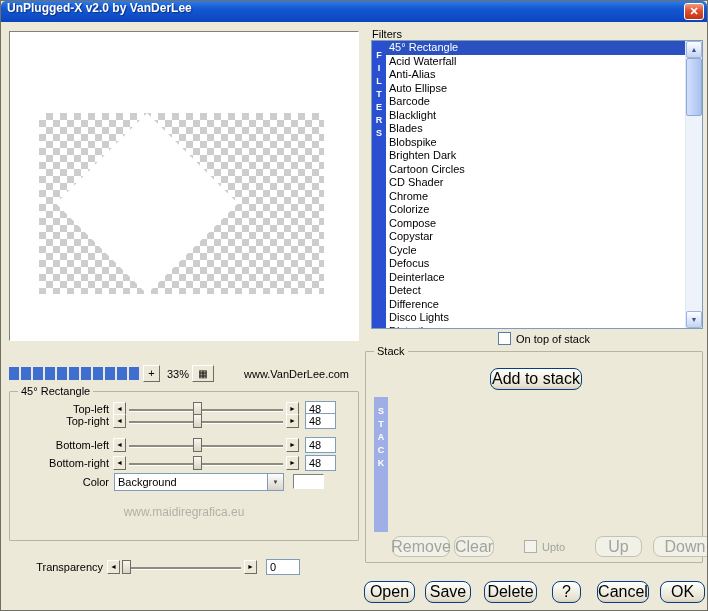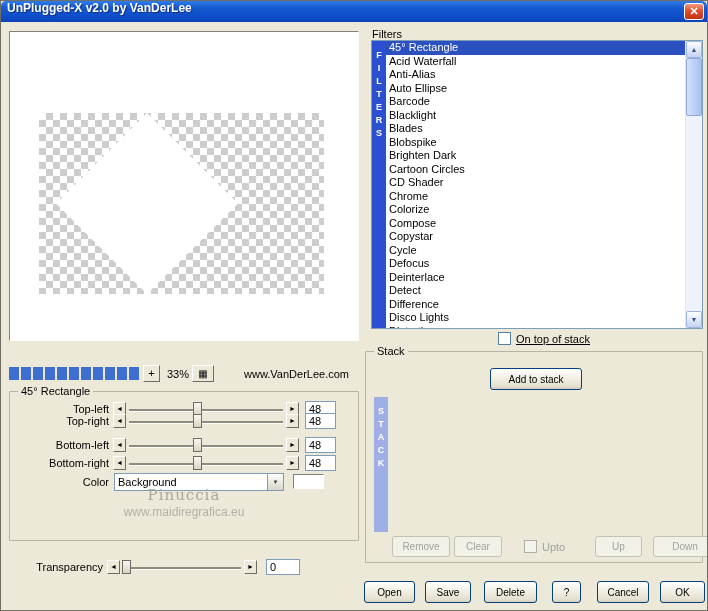--- a/index.html
+++ b/index.html
@@ -107,39 +107,39 @@
   .sbtn {
     position:absolute; left:0; width:16px; height:17px;
     background:linear-gradient(180deg,#FDFEFF,#C6D3F0); border:1px solid #9EB6E4; border-radius:2px;
     color:#39518F; font-size:7px; display:flex; align-items:center; justify-content:center;
   }
   .sbtn.up { top:0; } .sbtn.down { bottom:0; }
   .sthumb { position:absolute; left:0; top:17px; width:16px; height:58px;
     background:linear-gradient(90deg,#D3E0FC,#A8C2EE); border:1px solid #8FA8D8; border-radius:2px; }
   
   .cb-row { position:absolute; display:flex; align-items:center; gap:5px; }
-  .ontop-row { left:497px; top:331px;text-decoration:underline; }
+  .ontop-row { left:497px; top:331px; }
   .checkbox { width:13px; height:13px; background:#fff; border:1px solid #5A7F9C; }
   .checkbox.dis { border-color:#AEB0A8; background:#F4F3EC; }
   
   .stack-group { left:364px; top:350px; width:338px; height:212px; }
   .stackbar { position:absolute; left:8px; top:45px; width:14px; height:135px; background:var(--stack-bar,#9FAEE5); }
   .stack-area { position:absolute; left:22px; top:45px; width:308px; height:135px; }
   .add-stack-btn { left:124px; top:16px; width:92px; height:22px; }
   .remove-btn { left:26px; top:184px; width:58px; height:21px; }
-  .clear-btn { left:88px; top:184px; width:48px; height:21px; }
+  .clear-btn { left:88px; top:184px; width:40px; height:21px; }
   .upto-row { left:158px; top:188px; }
   .up-btn { left:229px; top:184px; width:47px; height:21px; }
   .down-btn { left:287px; top:184px; width:64px; height:21px; }
   .dis-text { color:#A0A49C; }
   
   .xp-btn {
-    position:absolute; font-family:inherit; font-size:10px; color:#000;
+    position:absolute; font-family:inherit; font-size:16px; color:#000;
     background:linear-gradient(180deg,#FFFFFF,#F2F0E4 45%,#E6E1D0 85%,#D5D0BD);
-    border:1px solid #063E7E; border-radius:3px; padding:0;
+    border:1px solid #063E7E; border-radius:8px; padding:0;
     display:flex; align-items:center; justify-content:center;
   }
   .xp-btn.disabled { color:#A0A49C; border-color:#C6C2B2; background:#F2F1E8; }
   .footer-btn { top:580px; height:22px; }
   .btn-open   { left:363px; width:51px; }
   .btn-save   { left:424px; width:46px; }
   .btn-delete { left:483px; width:53px; }
   .btn-help   { left:551px; width:29px; }
   .btn-cancel { left:596px; width:52px; }
   .btn-ok     { left:659px; width:45px; }
@@ -239,21 +239,20 @@
 
     <div class="srow" style="top:81px">
       <span class="slabel">Color</span>
       <div class="combo color-combo">
         <span class="combo-text">Background</span>
         <span class="combo-btn">▼</span>
       </div>
       <div class="swatch"></div>
     </div>
 
-    <div class="wm-name">Pinuccia</div>
     <div class="wm-site">www.maidiregrafica.eu</div>
   </div>
 
   <div class="srow trans-row">
     <span class="slabel">Transparency</span>
     <button class="arrow">
         <span>◄</span>
       </button>
     <div class="track-wrap t-small">
       <div class="groove"></div>

